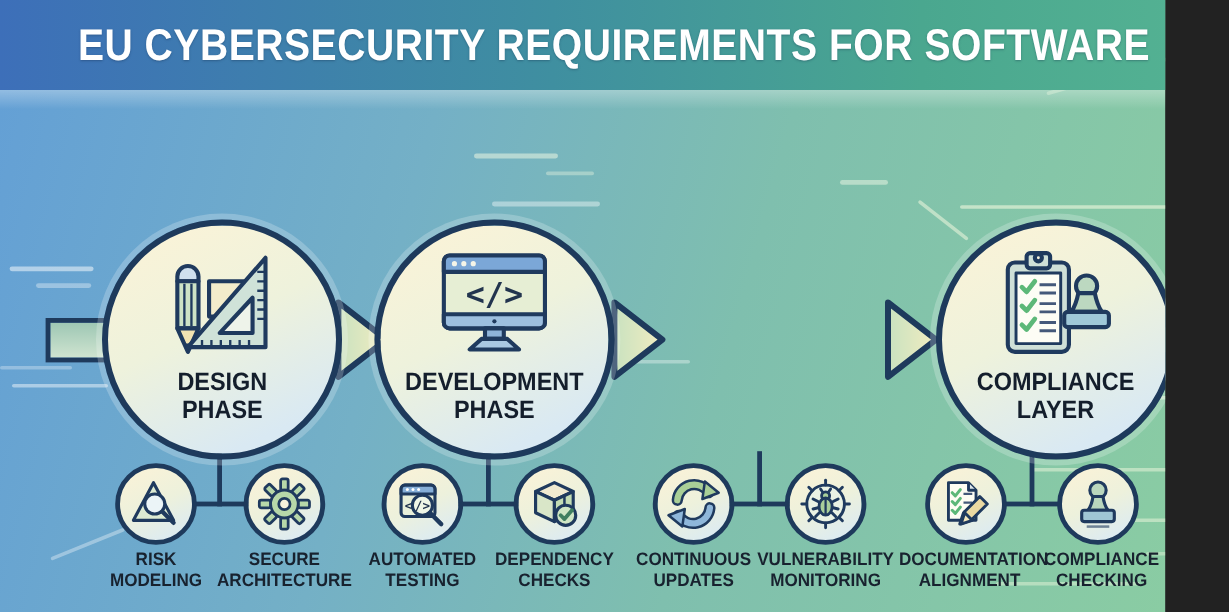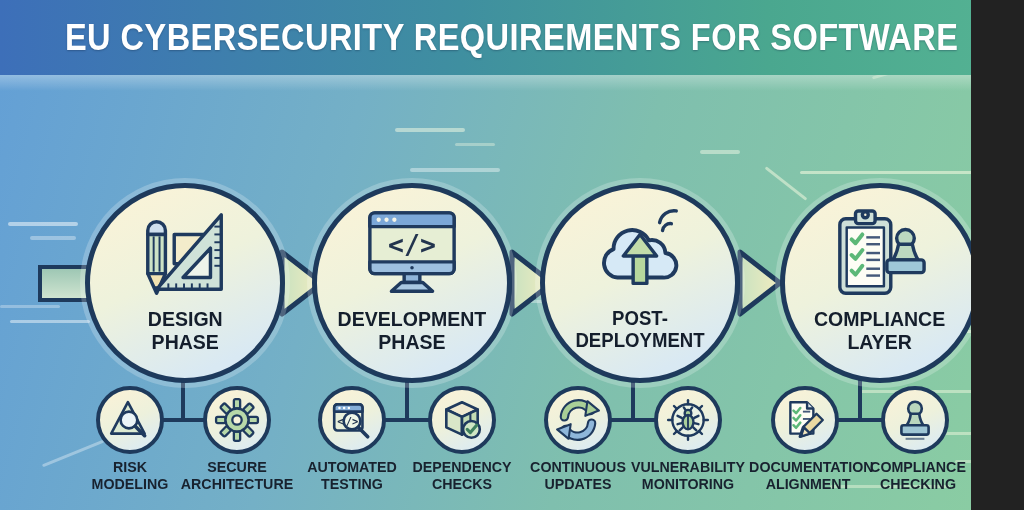--- a/index.html
+++ b/index.html
@@ -152,35 +152,20 @@
         <rect x="47" y="68" width="16" height="9" fill="#8fb4d9"></rect>
         <polygon points="34,86 76,86 66,77 44,77" fill="#a9c8e2"></polygon>
       </svg>
     </div>
     <div class="mc-label">
       <div>DEVELOPMENT</div>
       <div>PHASE</div>
     </div>
   </div>
 
-  <div class="mc" style="left:540px;top:183px">
-    <div class="icon-wrap">
-      <svg width="108" height="96" viewBox="0 0 110 98" stroke="#1f3a5e" stroke-linejoin="round" fill="none">
-        <path d="M78,24 a8,8 0 0 1 9,-7" stroke-width="3.5" stroke-linecap="round"></path>
-        <path d="M75,16 a15,15 0 0 1 17,-12" stroke-width="3.5" stroke-linecap="round"></path>
-        <path d="M32,72 a15,15 0 0 1 -4,-29 a19,19 0 0 1 36,-9 a14,14 0 0 1 17,13 a12,12 0 0 1 -3,25 z" fill="#d6e9f6" stroke-width="4"></path>
-        <rect x="48" y="48" width="14" height="30" fill="#b7d79d" stroke-width="3.5"></rect>
-        <polygon points="38,50 72,50 55,28" fill="#c3dcaa" stroke-width="3.5"></polygon>
-      </svg>
-    </div>
-    <div class="mc-label" style="font-size:20px">
-      <div>POST-DEPLOYMENT</div>
-      <div></div>
-    </div>
-  </div>
 
   <div class="mc" style="left:780px;top:183px">
     <div class="icon-wrap">
       <svg width="108" height="96" viewBox="0 0 110 98" stroke="#1f3a5e" stroke-width="3.5" stroke-linejoin="round">
         <rect x="14" y="12" width="52" height="76" rx="6" fill="#cfe0d8"></rect>
         <rect x="30" y="4" width="20" height="13" rx="3" fill="#cfe0d8"></rect>
         <circle cx="40" cy="8" r="3" fill="#f5f0da"></circle>
         <rect x="21" y="21" width="38" height="60" fill="#fdfdf5" stroke-width="2.5"></rect>
         <g stroke="#5cb878" stroke-width="4" fill="none" stroke-linecap="round">
           <path d="M26,33 l4,4 l7,-9"></path>

